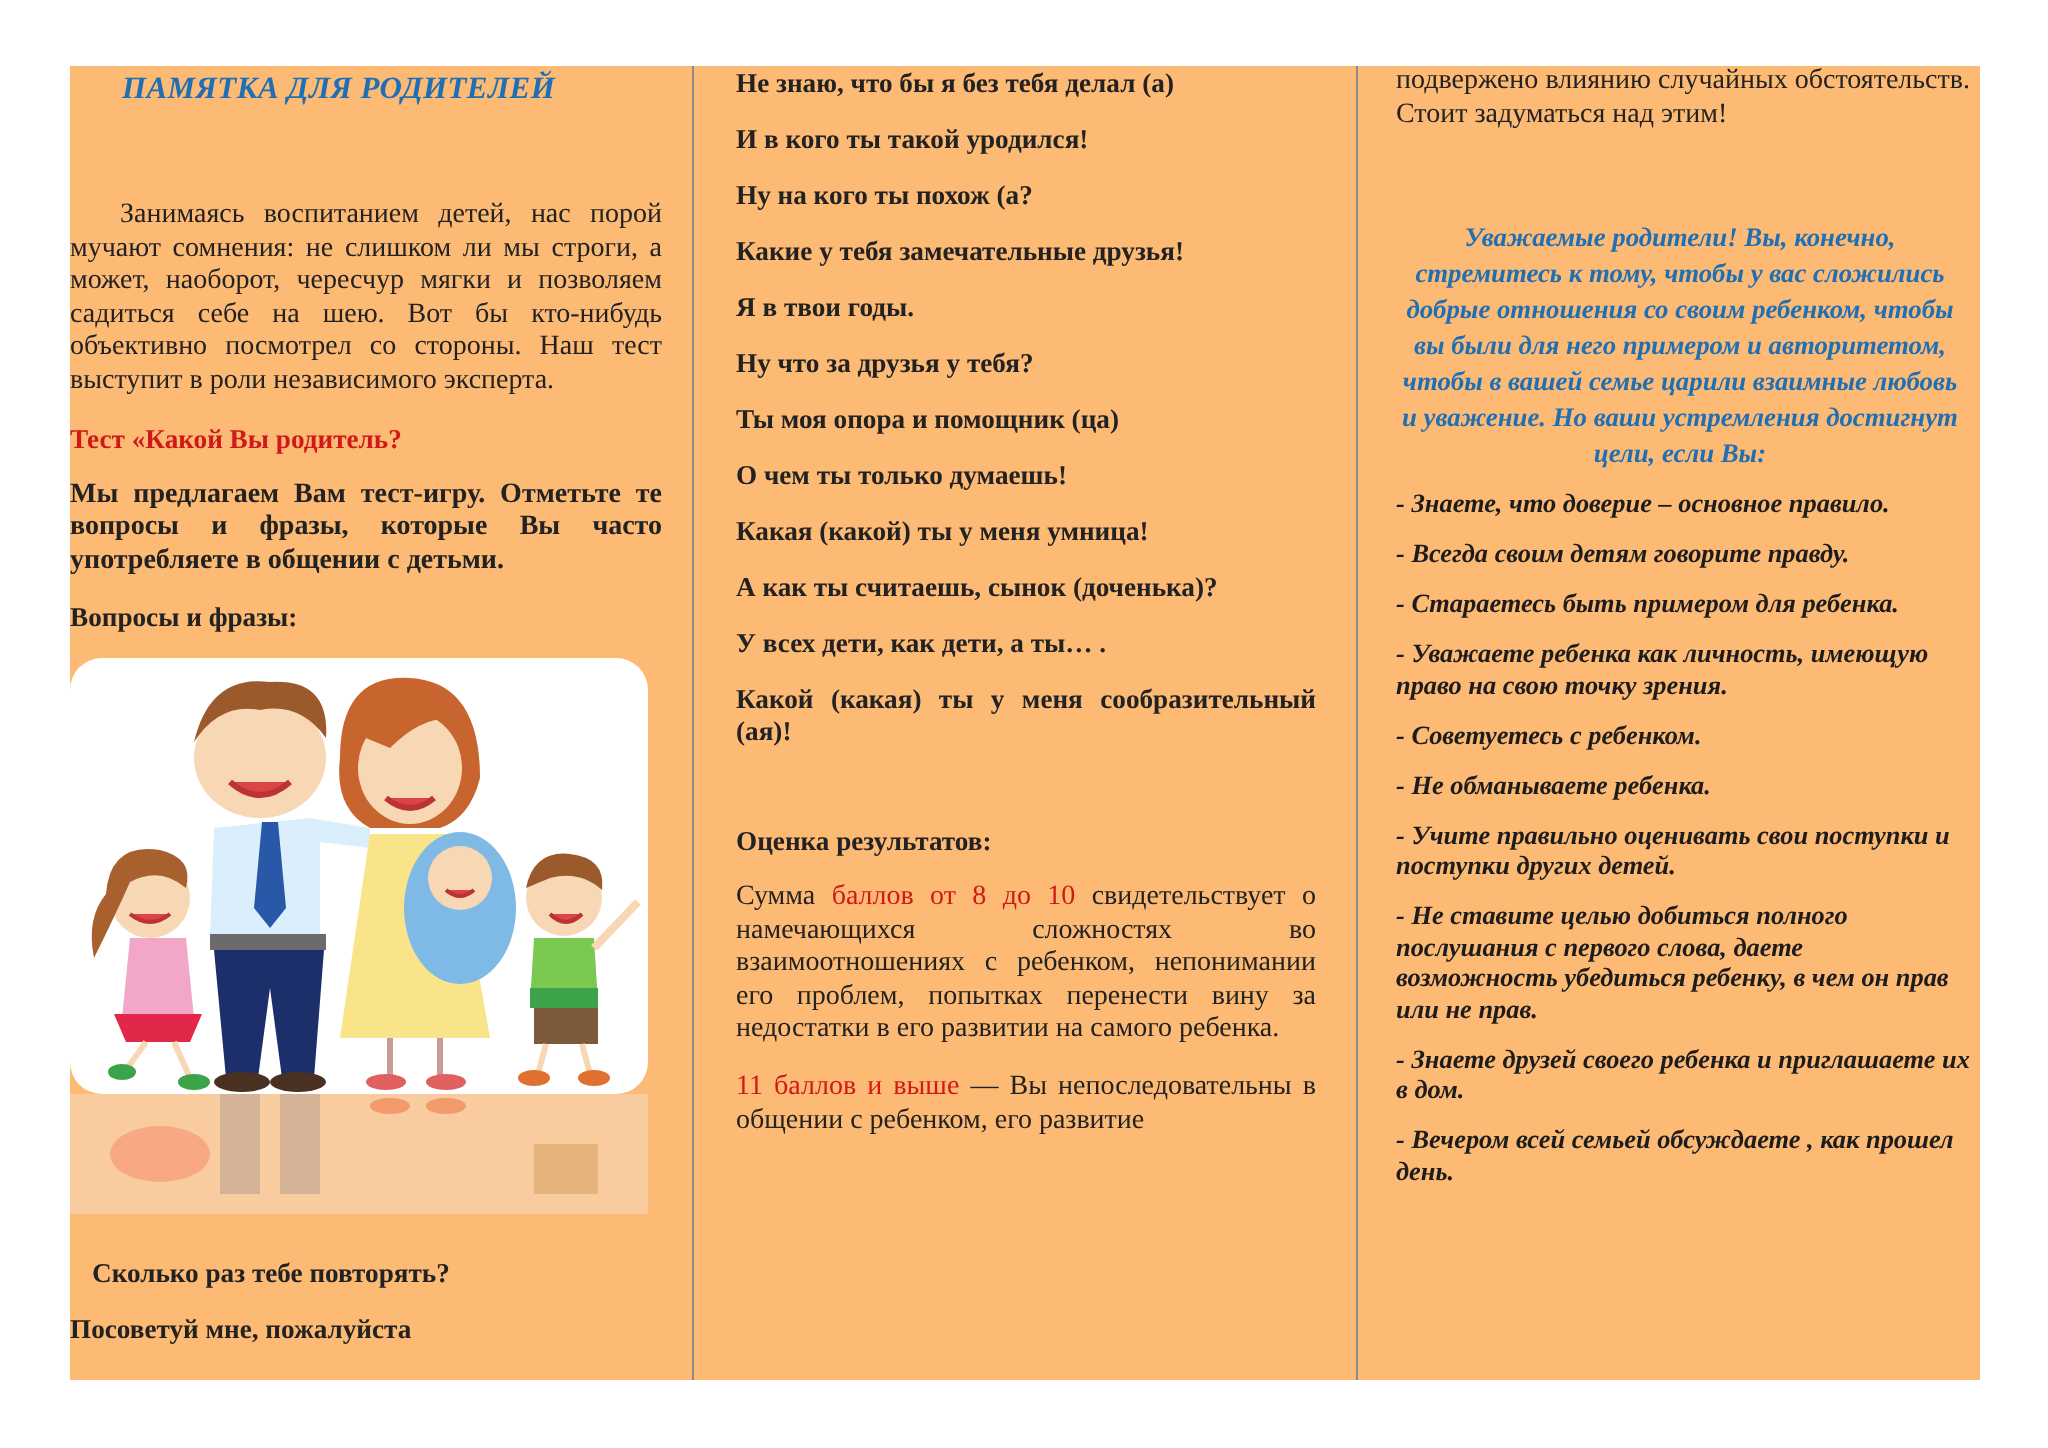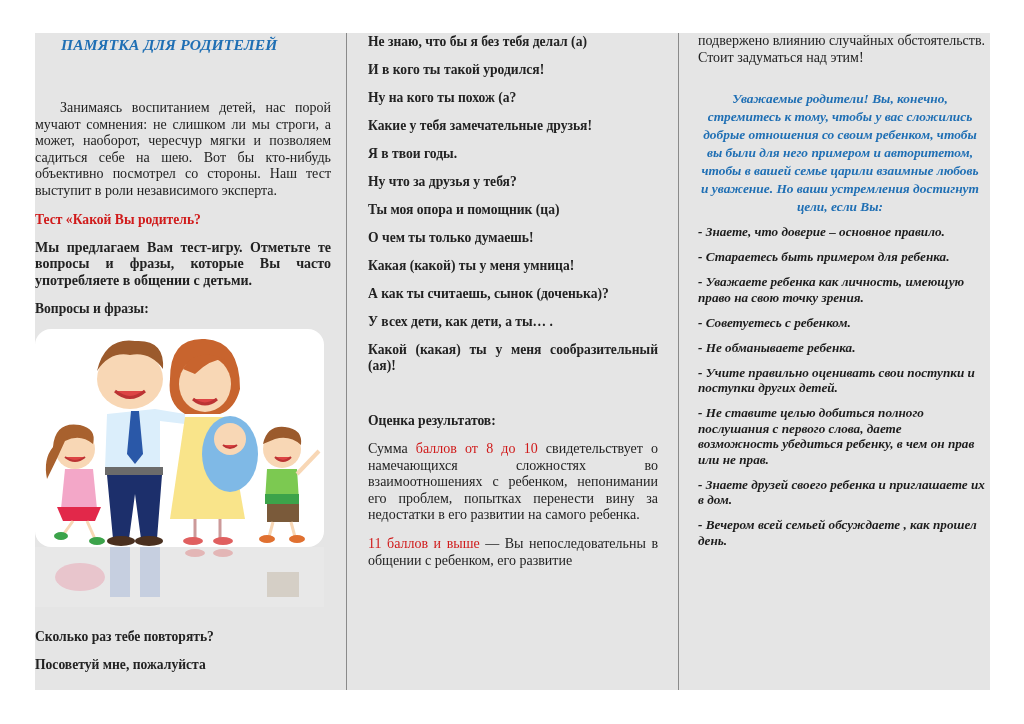--- a/index.html
+++ b/index.html
@@ -2,21 +2,21 @@
 <html><head>
 <meta charset="utf-8">
 <style>
   html, body { margin: 0; padding: 0; }
   body {
     width: 1024px; height: 724px; background: #ffffff; position: relative; overflow: hidden;
     font-family: "Liberation Serif", serif; color: #222222;
   }
   .sheet {
     position: absolute; left: 35px; top: 33px; width: 955px; height: 657px;
-    background: #e5e5e5;
+    background: #fdba74;
   }
   .divider { position: absolute; top: 0; width: 1px; height: 657px; background: #8a8a8a; }
   .col { position: absolute; top: 0; height: 657px; box-sizing: border-box; }
   .col1 { left: 0; width: 311px; padding: 0 0 0 0; }
   .col2 { left: 312px; width: 331px; padding: 0 20px 0 21px; }
   .col3 { left: 644px; width: 311px; padding: 0 0 0 19px; }
 
   .title {
     color: #1f6fb4; font-weight: bold; font-style: italic; font-size: 15.5px;
     margin: 3px 0 0 26px; letter-spacing: 0.2px;
@@ -32,34 +32,34 @@
 
   .illustration {
     position: relative; margin-top: 12px; width: 289px; height: 218px;
     background: #ffffff; border-radius: 16px; overflow: hidden;
   }
   .reflection {
     position: relative; width: 289px; height: 60px; overflow: hidden; opacity: 0.35;
     background: linear-gradient(#f0f0f0 0%, #f0f0f0 100%);
   }
   .phr { font-weight: bold; font-size: 13.6px; margin: 0; }
-  .col1 .phr1 { position: absolute; top: 596px; left: 0; }
+  .col1 .phr1 { position: absolute; top: 596px; left: 0; padding-left: 11px; }
   .col1 .phr2 { position: absolute; top: 624px; left: 0; }
 
   .col2 .phr { line-height: 16.6px; }
   .phrase-list { margin-top: 1px; }
   .phrase-list .phr { margin-bottom: 11.4px; }
   .res-head { font-weight: bold; font-size: 13.6px; margin-top: 38px; }
   .res-p { margin-top: 12px; }
   .red { color: #d01a1a; }
 
   .col3 .cont { padding-right: 5px; }
   .blue-msg {
     color: #1f6fb4; font-weight: bold; font-style: italic; font-size: 13.4px;
-    line-height: 18px; text-align: center; margin-top: 24px; padding-right: 3px;
+    line-height: 18px; text-align: center; margin-top: 44px; padding-right: 3px;
   }
   .tips { margin-top: 8px; }
   .tip {
     font-weight: bold; font-style: italic; font-size: 13.2px; line-height: 15.5px;
     text-align: left; margin-bottom: 9.5px; color: #1c1c1c;
   }
 </style>
 </head>
 <body>
 
@@ -164,20 +164,21 @@
       <span class="red">11 баллов и выше</span><span> — Вы непоследовательны в общении с ребенком, его развитие</span>
     </p>
   </div>
 
   <div class="col col3">
     <div class="cont">
       <p class="p">подвержено влиянию случайных обстоятельств. Стоит задуматься над этим!</p>
       <div class="blue-msg">Уважаемые родители! Вы, конечно, стремитесь к тому, чтобы у вас сложились добрые отношения со своим ребенком, чтобы вы были для него примером и авторитетом, чтобы в вашей семье царили взаимные любовь и уважение. Но ваши устремления достигнут цели, если Вы:</div>
       <div class="tips">
         <div class="tip">- Знаете, что доверие – основное правило.</div>
+        <div class="tip">- Всегда своим детям говорите правду.</div>
         <div class="tip">- Стараетесь быть примером для ребенка.</div>
         <div class="tip">- Уважаете ребенка как личность, имеющую право на свою точку зрения.</div>
         <div class="tip">- Советуетесь с ребенком.</div>
         <div class="tip">- Не обманываете ребенка.</div>
         <div class="tip">- Учите правильно оценивать свои поступки и поступки других детей.</div>
         <div class="tip">- Не ставите целью добиться полного послушания с первого слова, даете возможность убедиться ребенку, в чем он прав или не прав.</div>
         <div class="tip">- Знаете друзей своего ребенка и приглашаете их в дом.</div>
         <div class="tip">- Вечером всей семьей обсуждаете , как прошел день.</div>
       </div>
     </div>

